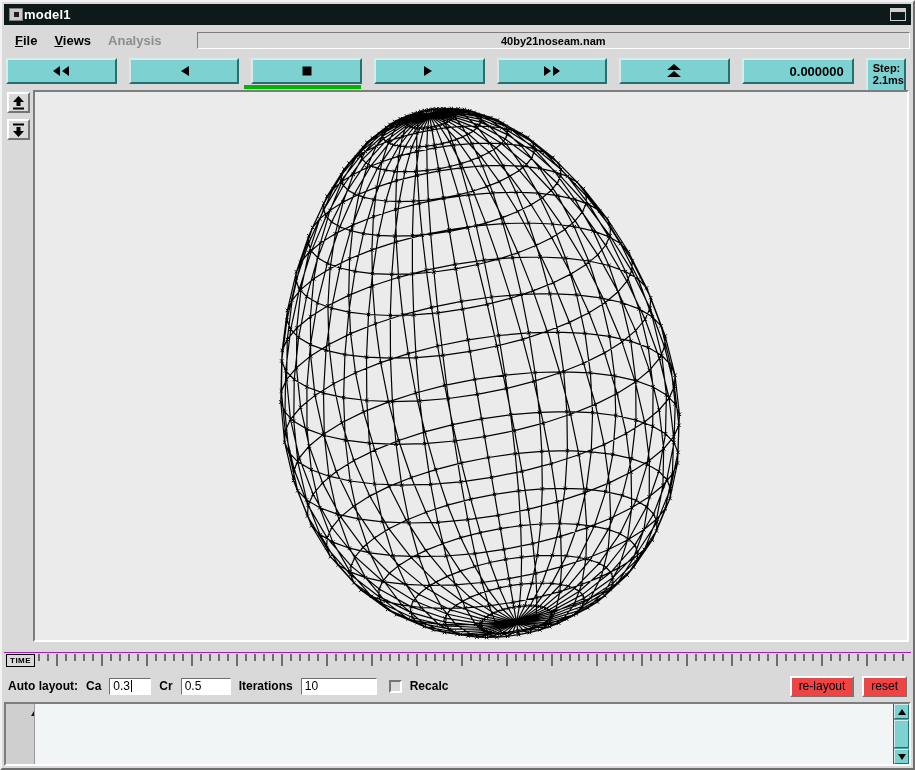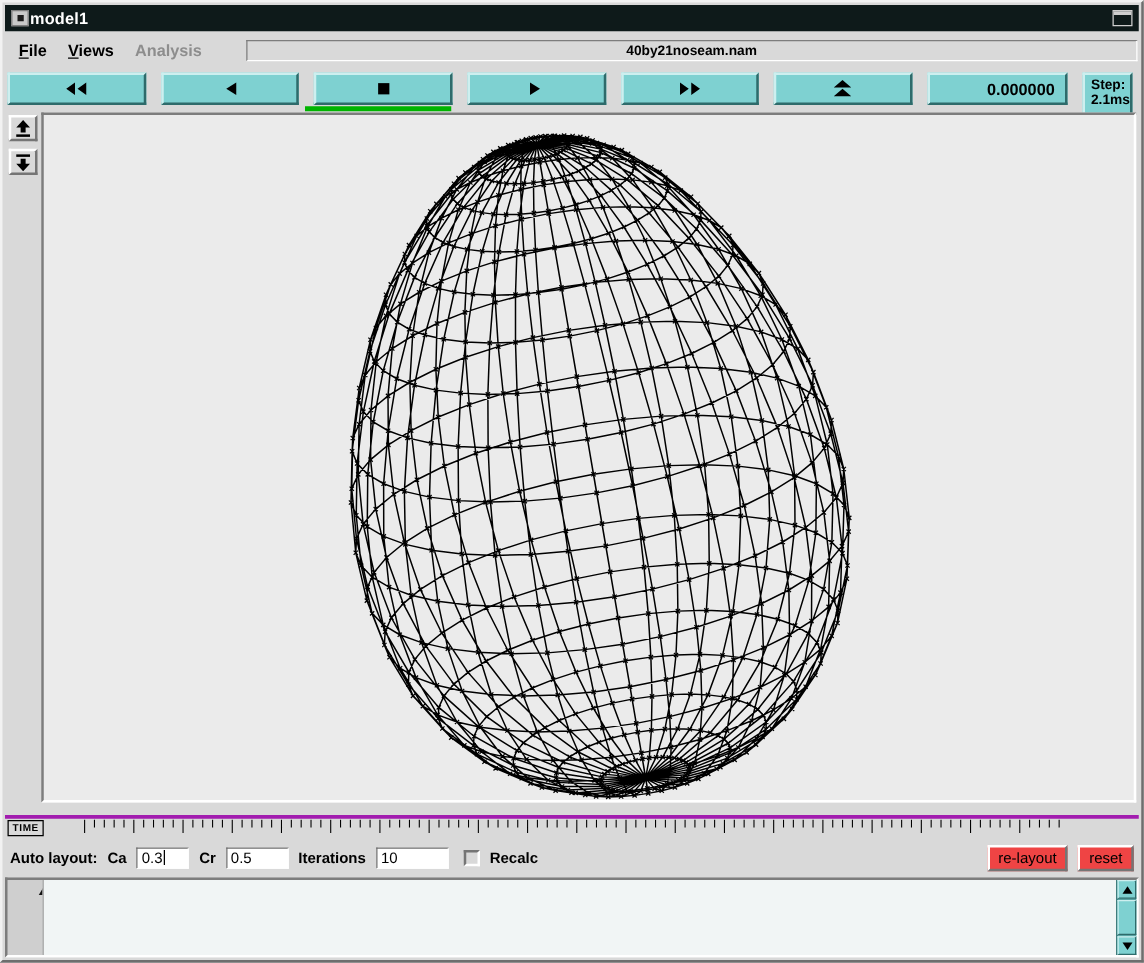--- a/index.html
+++ b/index.html
@@ -75,42 +75,42 @@
 
   
   .canvas {
     position:absolute; left:31px; top:88px; width:876px; height:552px;
     background:var(--canvas,#ebebeb);
     border:2px solid; border-color:#7d7d7d #ffffff #ffffff #7d7d7d;
   }
   .canvas svg { width:100%; height:100%; display:block; }
 
   
-  .ruler { position:absolute; left:2px; right:2px; top:650px; height:17px; border-top:3px solid #a21caf; }
+  .ruler { position:absolute; left:2px; right:2px; top:650px; height:17px; border-top:1px solid #a21caf; }
   .ruler svg { position:absolute; left:0; top:0; width:100%; height:100%; }
   .time-tag {
     position:absolute; left:2px; top:1px; height:13px; padding:0 3px;
     background:#d9d9d9; border:1px solid #000;
     font-size:8px; font-weight:bold; line-height:11px; letter-spacing:.5px;
   }
 
   
   .layoutbar {
     position:absolute; left:2px; right:2px; top:671px; height:26px;
     display:flex; align-items:center; gap:8px; padding:0 4px;
     font-size:12px; font-weight:bold;justify-content:center;
   }
   .lay-label { white-space:nowrap; }
   .entry {
     height:17px; background:#ffffff;
     border:1px solid; border-color:#6e6e6e #ffffff #ffffff #6e6e6e;
     font-size:12px; font-weight:normal;
     display:flex; align-items:center; padding:0 3px;
   }
-  .entry.ca { width:42px; } .entry.cr { width:50px; } .entry.iter { width:58px; }
+  .entry.ca { width:42px; } .entry.cr { width:50px; } .entry.iter { width:76px; }
   .caret { width:1px; height:12px; background:#000; margin-left:1px; }
   .checkbox {
     width:13px; height:13px; background:#d9d9d9; margin-left:4px;
     border:2px solid; border-color:#757575 #ffffff #ffffff #757575;
   }
   .spacer { flex:1; }
   .small-btn {
     height:21px; padding:0 7px; background:#ef4444;
     border:2px solid; border-color:#ffffff #757575 #757575 #ffffff;
     font-size:12px; font-weight:normal; display:flex; align-items:center; cursor:pointer;

